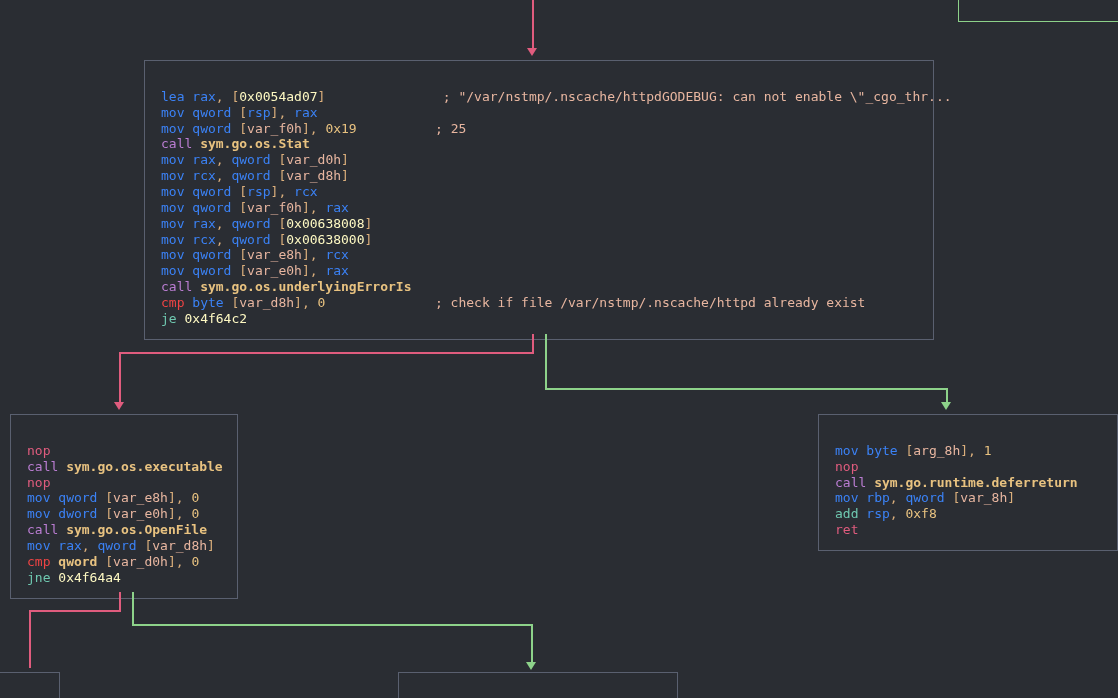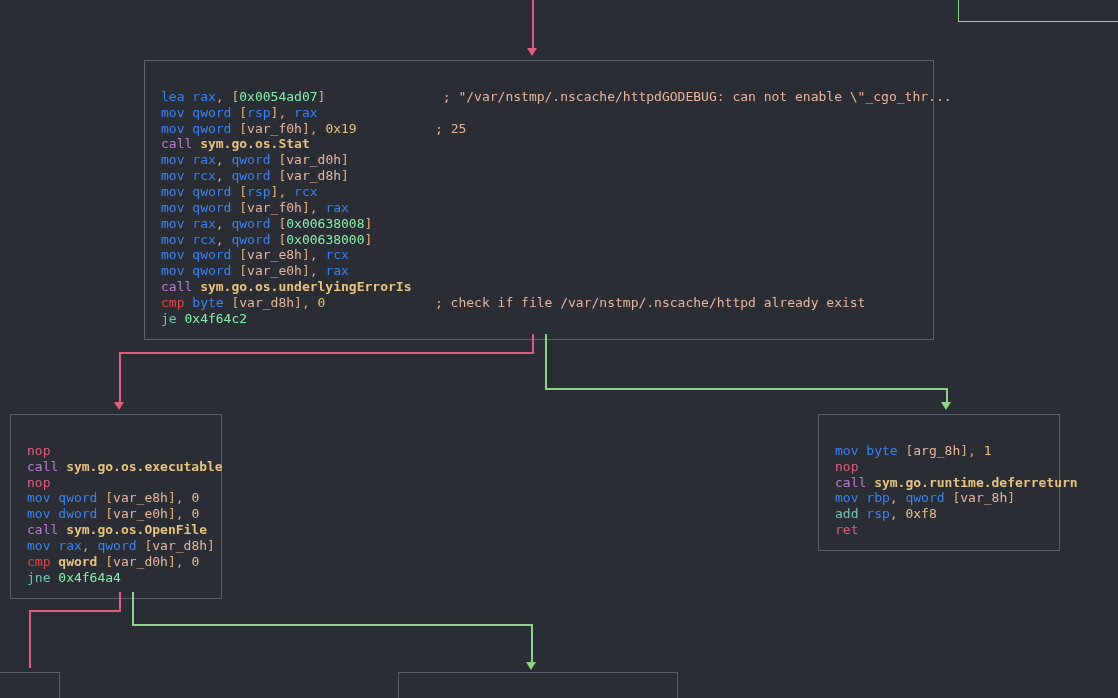--- a/index.html
+++ b/index.html
@@ -20,21 +20,21 @@
     padding: 12px 16px;
     line-height: 1.22;
     box-sizing: border-box;
     white-space: pre;
   }
   .edge {
     position: absolute;
     box-sizing: border-box;
   }
   .fg { color: #3b82f6; }
-  .addr { color: #86efac; }
+  .addr { color: #fef9c3; }
   .call { color: #ba7dd2; margin-top: 29px; }
   .sym { color: #e8c280; font-weight: bold; }
   .num { color: #e8c280; }
   .punct { color: #dbaf7c; }
   .comment { color: #e8b6a0; }
   .jmp { color: #6fc8b0; }
   .op { color: #6fc8b0; }
   .cmp { color: #ef4444; }
   .var { color: #e8b6a0; }
   .byte { color: #3b82f6; }
@@ -75,33 +75,33 @@
 <div class="line-red" style="left:532px; top:334px; width:2px; height:18px;"></div>
 <div class="line-red" style="left:119px; top:352px; width:415px; height:2px;"></div>
 <div class="line-red" style="left:119px; top:352px; width:2px; height:52px;"></div>
 <div class="arr arr-down-red" style="left:114px; top:402px;"></div>
 
 <div class="line-green" style="left:545px; top:334px; width:2px; height:54px;"></div>
 <div class="line-green" style="left:545px; top:388px; width:403px; height:2px;"></div>
 <div class="line-green" style="left:946px; top:388px; width:2px; height:16px;"></div>
 <div class="arr arr-down-green" style="left:941px; top:402px;"></div>
 
-<div class="block" style="left:10px; top:414px; width:212px;">
+<div class="block" style="left:10px; top:414px; width:228px;">
 <span class="nop">nop</span>
 <span class="call">call</span> <span class="sym">sym.go.os.executable</span>
 <span class="nop">nop</span>
 <span class="fg">mov qword </span><span class="punct">[</span><span class="var">var_e8h</span><span class="punct">]</span><span class="punct">,</span> <span class="num">0</span>
 <span class="fg">mov dword </span><span class="punct">[</span><span class="var">var_e0h</span><span class="punct">]</span><span class="punct">,</span> <span class="num">0</span>
 <span class="call">call</span> <span class="sym">sym.go.os.OpenFile</span>
 <span class="fg">mov rax</span><span class="punct">,</span> <span class="fg">qword </span><span class="punct">[</span><span class="var">var_d8h</span><span class="punct">]</span>
 <span class="cmp">cmp</span> <span class="sym">qword</span> <span class="punct">[</span><span class="var">var_d0h</span><span class="punct">]</span><span class="punct">,</span> <span class="num">0</span>
 <span class="jmp">jne</span> <span class="addr">0x4f64a4</span>
 </div>
 
-<div class="block" style="left:818px; top:414px; width:242px;">
+<div class="block" style="left:818px; top:414px; width:300px;">
 <span class="fg">mov byte </span><span class="punct">[</span><span class="var">arg_8h</span><span class="punct">]</span><span class="punct">,</span> <span class="num">1</span>
 <span class="nop">nop</span>
 <span class="call">call</span> <span class="sym">sym.go.runtime.deferreturn</span>
 <span class="fg">mov rbp</span><span class="punct">,</span> <span class="fg">qword </span><span class="punct">[</span><span class="var">var_8h</span><span class="punct">]</span>
 <span class="op">add</span> <span class="fg">rsp</span><span class="punct">,</span> <span class="num">0xf8</span>
 <span class="ret">ret</span>
 </div>
 
 <div class="line-red" style="left:119px; top:592px; width:2px; height:20px;"></div>
 <div class="line-red" style="left:29px; top:610px; width:92px; height:2px;"></div>

